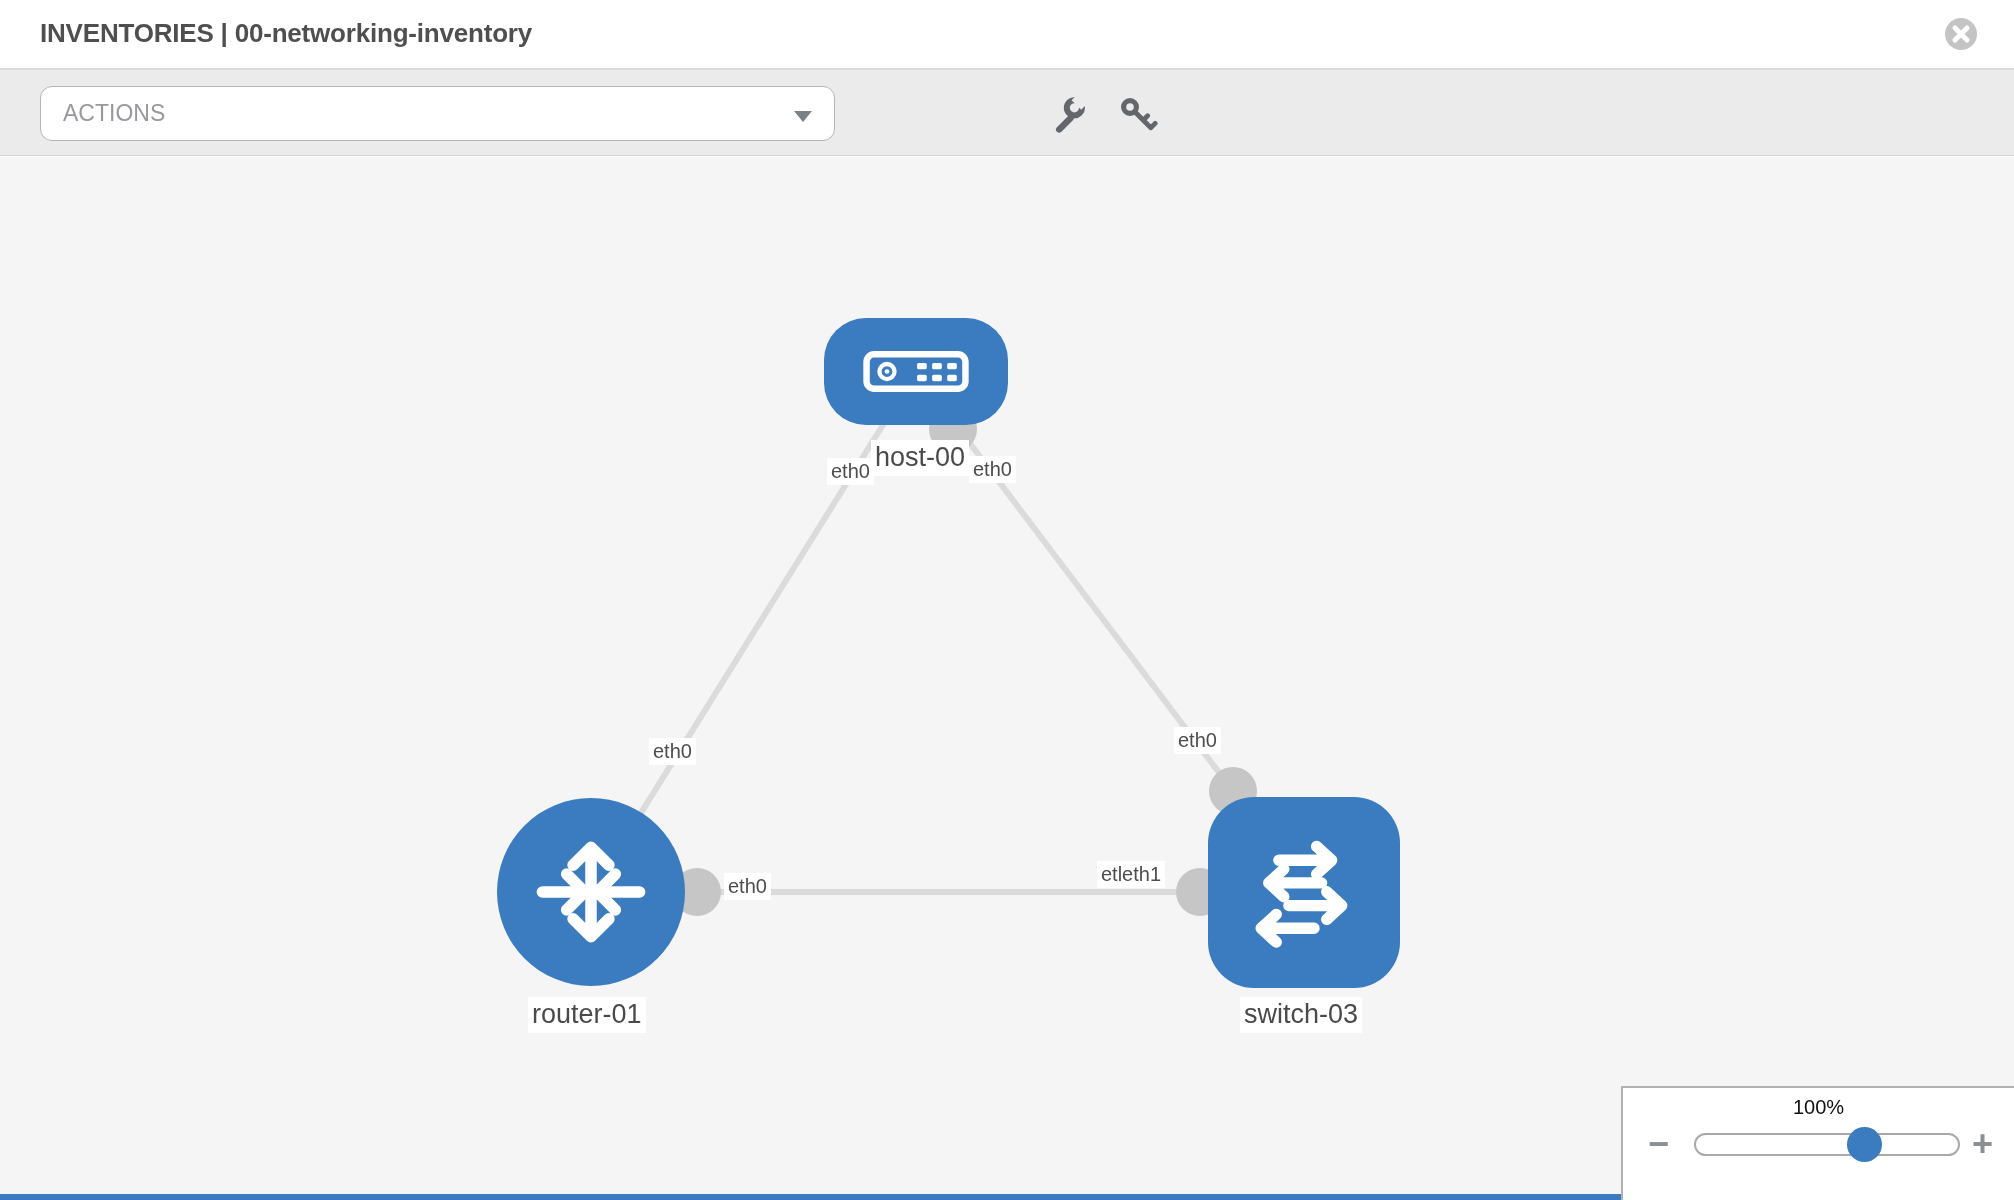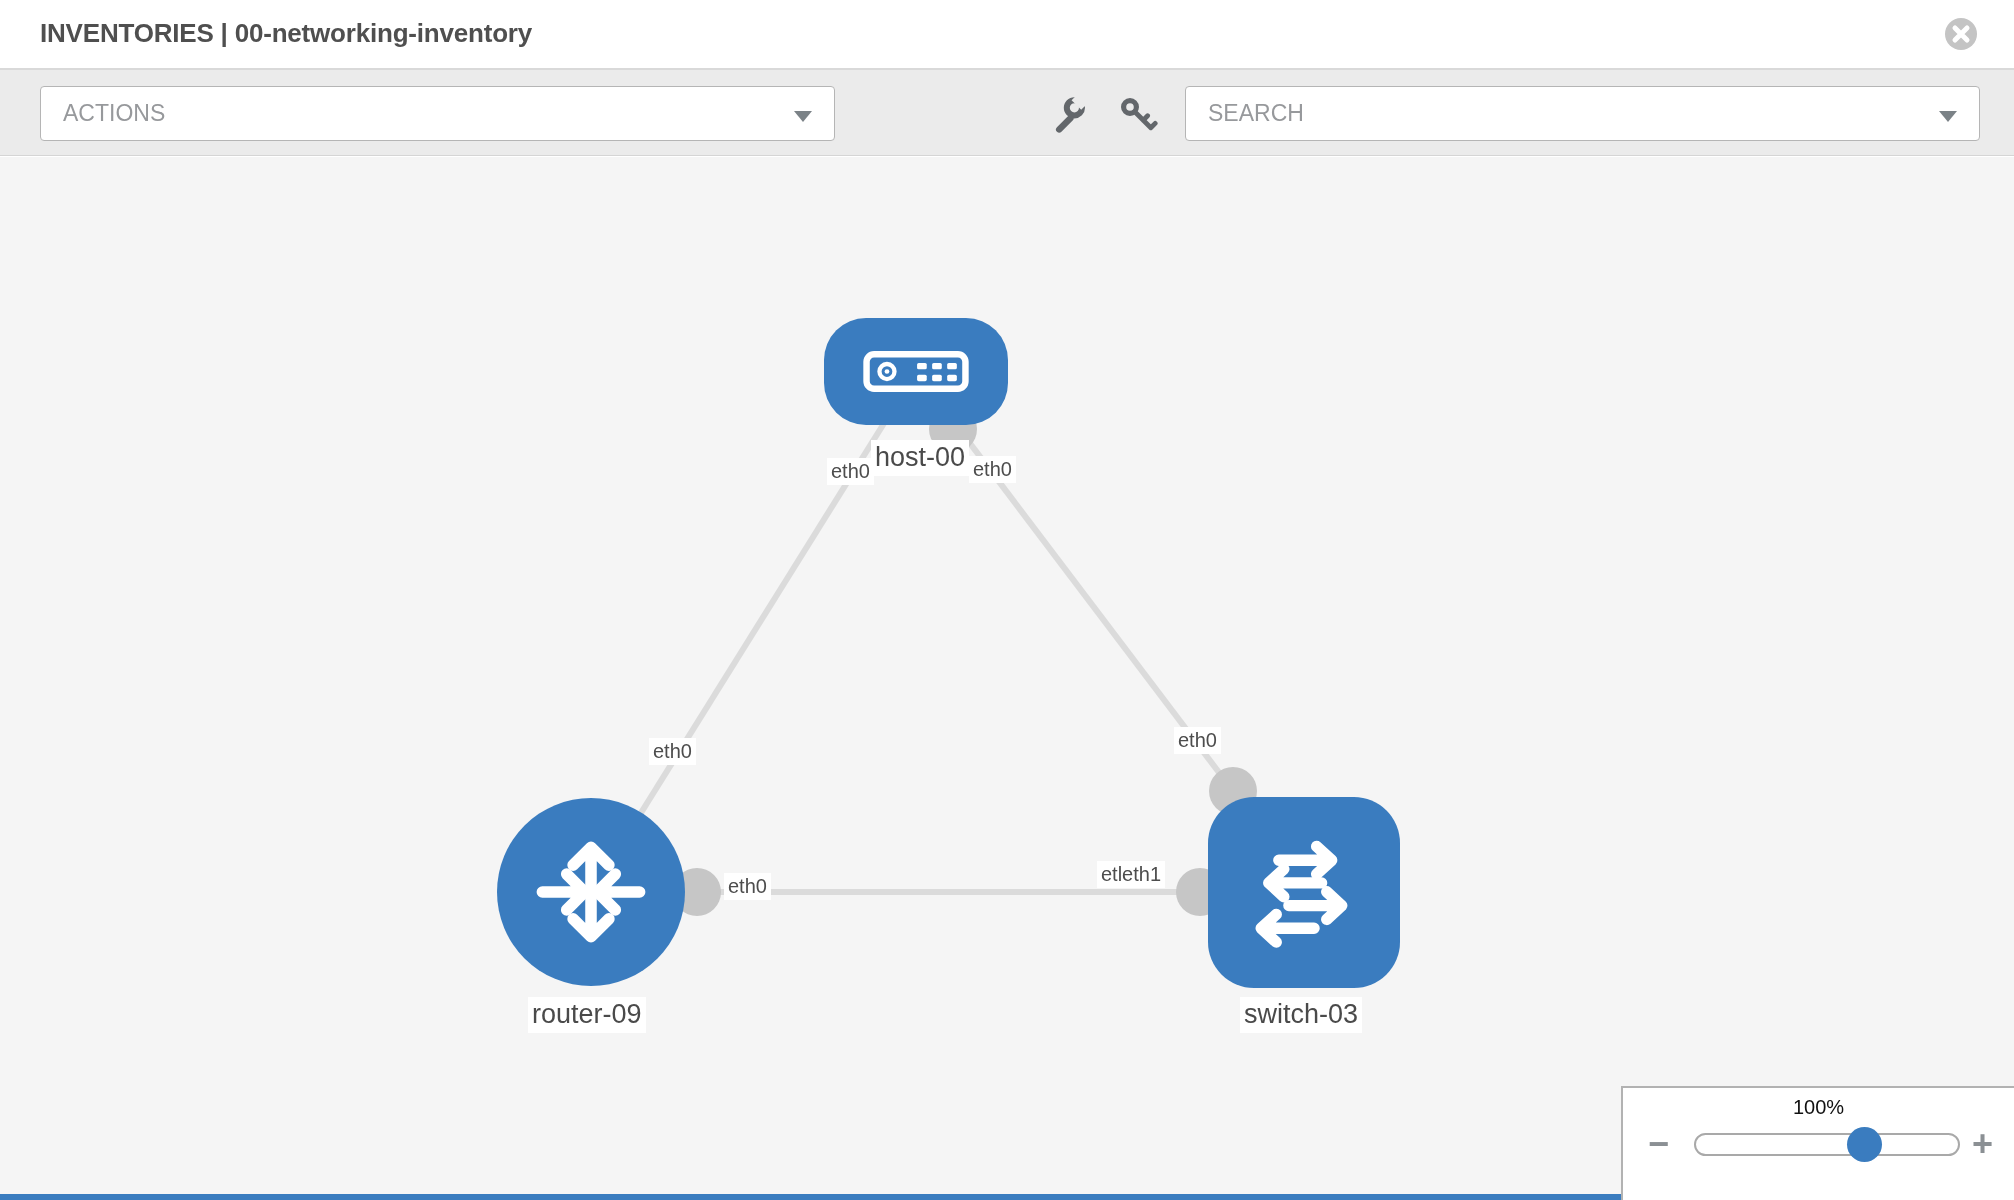--- a/index.html
+++ b/index.html
@@ -12,21 +12,21 @@
     background:#fff; border-bottom:2px solid #d9d9d9; }
   .page-title { position:absolute; left:40px; top:18px; font-size:26px;
     font-weight:bold; color:#4f4f4f; letter-spacing:-0.2px; }
   .close-btn { position:absolute; left:1944px; top:17px; width:34px; height:34px;
     cursor:pointer; }
 
   
   .toolbar { position:absolute; left:0; top:70px; width:2014px; height:86px;
     background:#ebebeb; border-bottom:1px solid #d5d5d5; }
   .select { position:absolute; top:16px; height:55px; width:795px; background:#fff;
-    border:1px solid #b5b5b5; border-radius:4px; display:flex; align-items:center;
+    border:1px solid #b5b5b5; border-radius:12px; display:flex; align-items:center;
     padding:16px 22px; cursor:pointer; }
   .select .ph { font-size:23px; color:#97999c; }
   .caret { position:absolute; right:22px; top:24px; width:0; height:0;
     border-left:9px solid transparent; border-right:9px solid transparent;
     border-top:11px solid #7b8287; }
   .actions-select { left:40px; }
   .search-select { left:1185px; }
   .tool-icon { position:absolute; top:25px; width:40px; height:40px; cursor:pointer; }
   .wrench { left:1048px; }
   .key { left:1118px; }
@@ -100,24 +100,20 @@
         <path d="M28 86 L56 58" stroke="#63676b" stroke-width="16" stroke-linecap="round"></path>
       </svg>
     </div>
     <div class="tool-icon key">
       <svg width="40" height="40" viewBox="0 0 100 100">
         <circle cx="30" cy="30" r="16" fill="none" stroke="#63676b" stroke-width="13"></circle>
         <path d="M42 42 L82 82 M82 82 L93 71 M63 63 L74 52" stroke="#63676b" stroke-width="12" stroke-linecap="round"></path>
       </svg>
     </div>
 
-    <div class="select search-select">
-      <span class="ph">SEARCH</span>
-      <span class="caret"></span>
-    </div>
   </div>
 
   <div class="canvas">
 
     <svg class="edges" width="2014" height="1043" viewBox="0 0 2014 1043">
       <line x1="916" y1="215" x2="591" y2="736" stroke="#dbdbdb" stroke-width="6"></line>
       <line x1="916" y1="215" x2="1233" y2="634" stroke="#dbdbdb" stroke-width="6"></line>
       <line x1="591" y1="735" x2="1304" y2="735" stroke="#dbdbdb" stroke-width="6"></line>
       <circle cx="953" cy="272" r="24" fill="#c6c6c6"></circle>
       <circle cx="697" cy="735" r="24" fill="#c6c6c6"></circle>
@@ -151,21 +147,21 @@
     <div class="node node-switch">
       <svg width="126" height="126" viewBox="0 0 100 100" fill="none" stroke="#fff" stroke-width="9" stroke-linecap="round" stroke-linejoin="round">
         <path d="M30 24 L70 24 M60 13 L72 24 L60 35"></path>
         <path d="M64 42 L24 42 M34 31 L22 42 L34 53"></path>
         <path d="M38 60 L78 60 M68 49 L80 60 L68 71"></path>
         <path d="M58 78 L18 78 M28 67 L16 78 L28 89"></path>
       </svg>
     </div>
 
     <div class="chip big lbl-host">host-00</div>
-    <div class="chip big lbl-router">router-09</div>
+    <div class="chip big lbl-router">router-01</div>
     <div class="chip big lbl-switch">switch-03</div>
 
     <div class="chip eth-1">eth0</div>
     <div class="chip eth-2">eth0</div>
     <div class="chip eth-3">eth0</div>
     <div class="chip eth-4">eth0</div>
     <div class="chip eth-5">eth0</div>
     <div class="chip eth-6">etleth1</div>
 
     <div class="zoom-panel">

